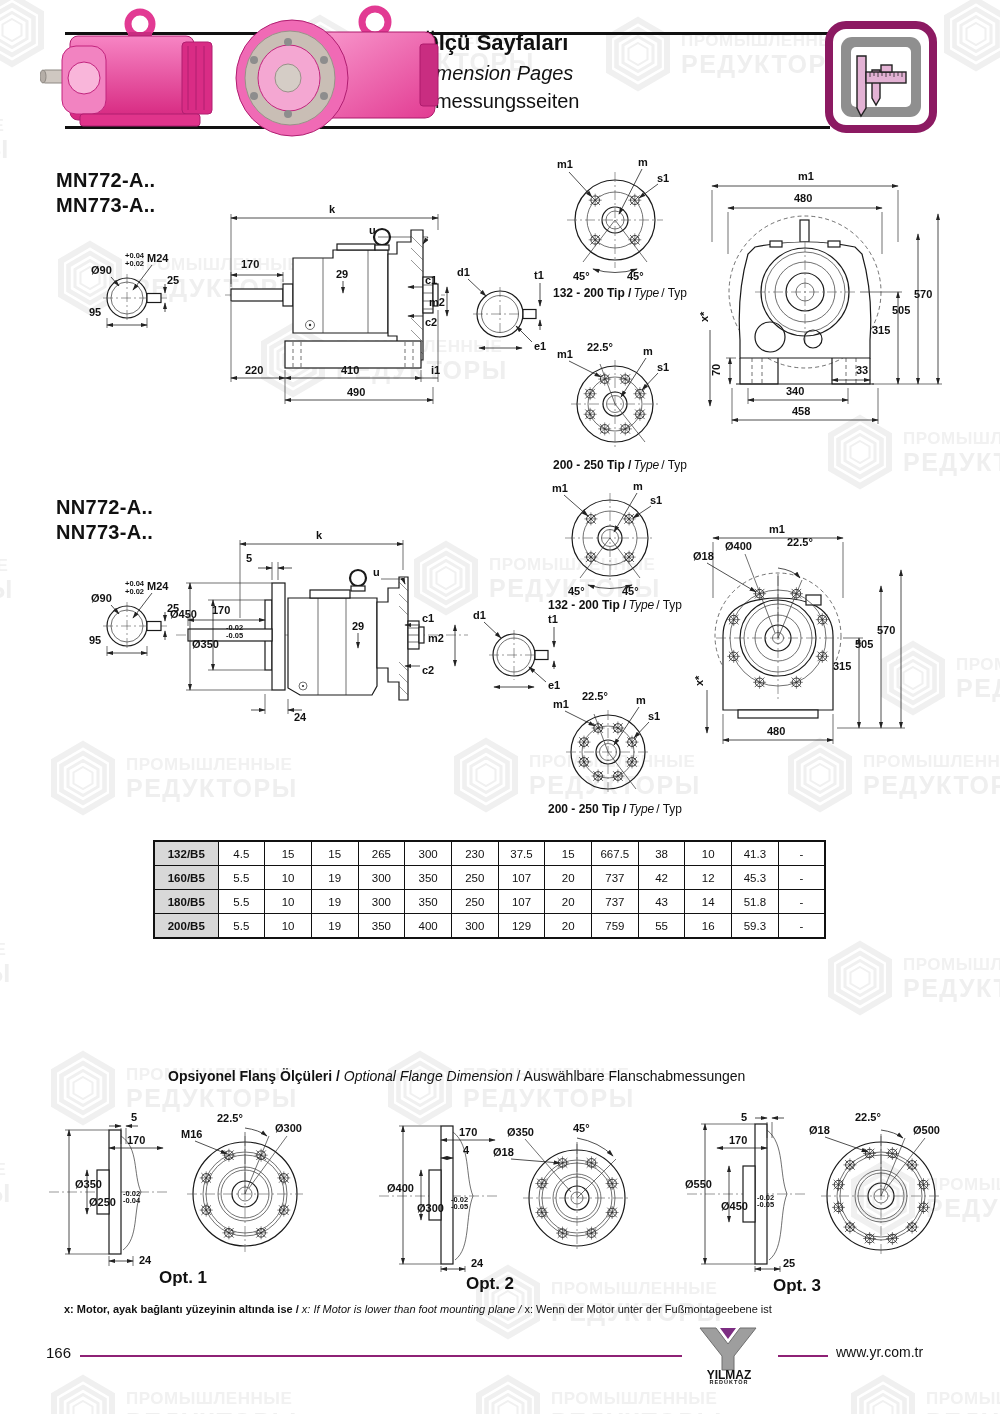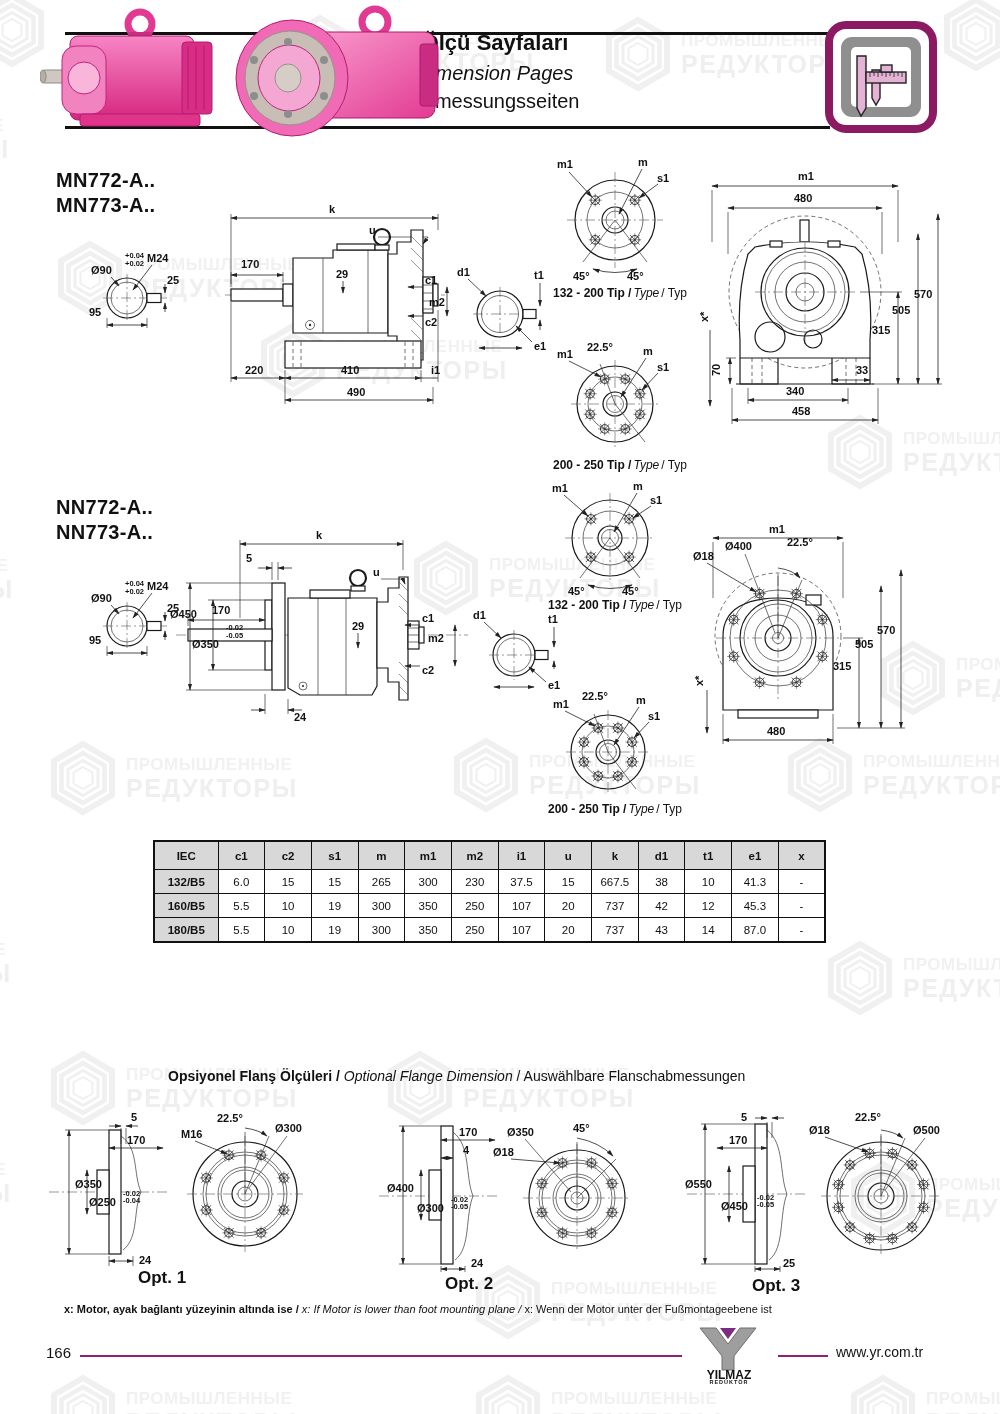--- a/index.html
+++ b/index.html
@@ -17,21 +17,21 @@
   .htitle .t2{font-size:20px;font-style:italic;margin-top:6px}
   .htitle .t3{font-size:20px;margin-top:5px}
   .subnote{position:absolute;left:65px;top:134px;font-size:11px}
   .subnote b{font-weight:bold}
   .subnote i{font-style:italic}
   .models{position:absolute;font-size:20px;font-weight:bold;line-height:25px;letter-spacing:.3px}
   .cap{position:absolute;font-size:12px;text-align:center;white-space:nowrap}
   .cap .b{font-weight:bold}
   .cap .i{font-style:italic}
   .cap span{margin:0 1px}
-  .optcap{position:absolute;font-size:17px;font-weight:bold;width:90px}
+  .optcap{position:absolute;font-size:17px;font-weight:bold;text-align:center;width:90px}
   .secTitle{position:absolute;left:168px;top:1068px;font-size:14px;white-space:nowrap}
   .secTitle .b{font-weight:bold}
   .secTitle .i{font-style:italic}
   
   table.dim{position:absolute;left:153px;top:840px;width:673px;border-collapse:collapse;table-layout:fixed;font-size:11.5px}
   table.dim td{border:1px solid #111;text-align:center;height:23px;padding:0;background:transparent}
   table.dim tr.hd td{background:#d8d8d8;font-weight:bold;height:27px}
   table.dim td.rh{background:#d8d8d8;font-weight:bold}
   table.dim{border:2px solid #111}
   
@@ -790,39 +790,23 @@
       <line x1="140" y1="196" x2="140" y2="226" class="tl"></line>
     <line x1="30" y1="222" x2="140" y2="222" class="dl" marker-start="url(#mA)" marker-end="url(#mB)"></line>
     <text x="74" y="217" class="dt">480</text>
   </svg>
 
   <table class="dim">
     <colgroup>
         <col style="width:64px">
       </colgroup>
     <tbody>
-        <tr class="hd">
-      <td>IEC</td>
-          <td>c1</td>
-          <td>c2</td>
-          <td>s1</td>
-          <td>m</td>
-          <td>m1</td>
-          <td>m2</td>
-          <td>i1</td>
-          <td>u</td>
-          <td>k</td>
-          <td>d1</td>
-          <td>t1</td>
-          <td>e1</td>
-          <td>x</td>
-    </tr>
     <tr>
       <td class="rh">132/B5</td>
-          <td>6.0</td>
+          <td>4.5</td>
           <td>15</td>
           <td>15</td>
           <td>265</td>
           <td>300</td>
           <td>230</td>
           <td>37.5</td>
           <td>15</td>
           <td>667.5</td>
           <td>38</td>
           <td>10</td>
@@ -851,21 +835,37 @@
           <td>10</td>
           <td>19</td>
           <td>300</td>
           <td>350</td>
           <td>250</td>
           <td>107</td>
           <td>20</td>
           <td>737</td>
           <td>43</td>
           <td>14</td>
-          <td>87.0</td>
+          <td>51.8</td>
+          <td>-</td>
+    </tr>
+    <tr>
+      <td class="rh">200/B5</td>
+          <td>5.5</td>
+          <td>10</td>
+          <td>19</td>
+          <td>350</td>
+          <td>400</td>
+          <td>300</td>
+          <td>129</td>
+          <td>20</td>
+          <td>759</td>
+          <td>55</td>
+          <td>16</td>
+          <td>59.3</td>
           <td>-</td>
     </tr>
   </tbody>
     </table>
 
   <div class="secTitle">
     <span class="b">Opsiyonel Flanş Ölçüleri /</span>
     <span class="i">Optional Flange Dimension</span>
     <span>/ Auswählbare Flanschabmessungen</span>
   </div>

